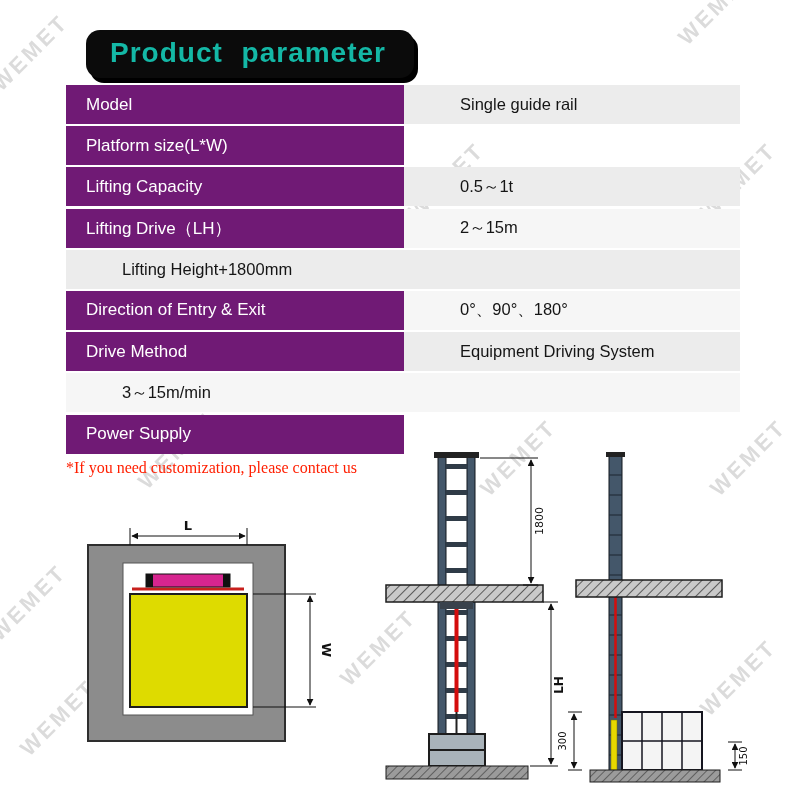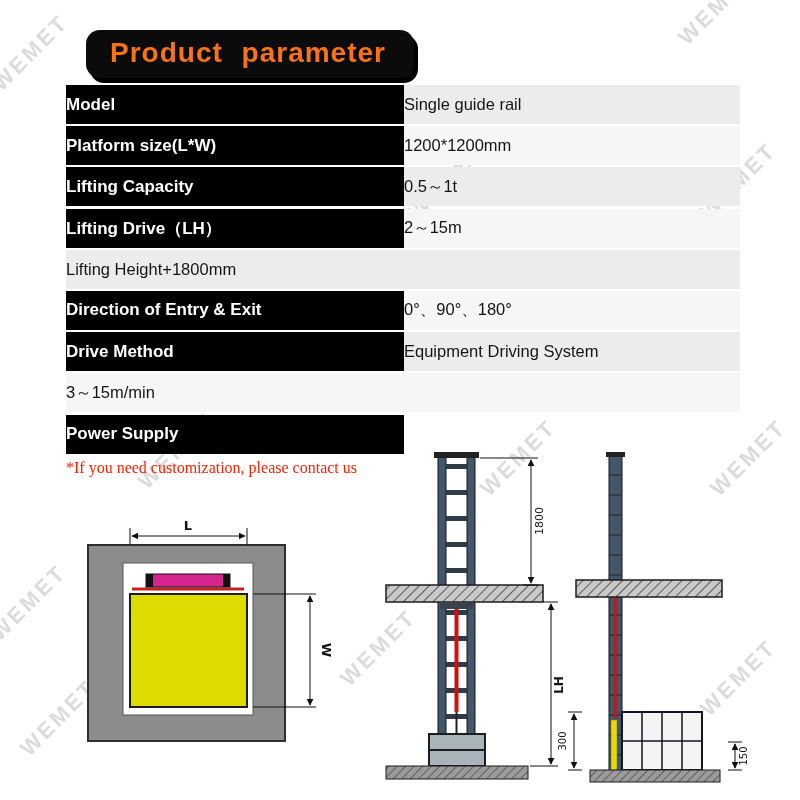--- a/index.html
+++ b/index.html
@@ -1,28 +1,28 @@
 <!DOCTYPE html>
 <html><head>
 <meta charset="utf-8">
 <style>
   html,body{margin:0;padding:0;background:#fff;}
   .page{position:relative;width:800px;height:800px;background:#ffffff;overflow:hidden;
         font-family:"Liberation Sans",sans-serif;}
   .watermark{position:absolute;color:#a8a8a8;opacity:.40;font-weight:bold;font-size:22px;
         letter-spacing:3px;transform:rotate(-45deg);white-space:nowrap;pointer-events:none;}
-  .title-badge{position:absolute;left:86px;top:30px;background:#0b0b0b;color:#f97316;
+  .title-badge{position:absolute;left:86px;top:30px;background:#0b0b0b;color:#14b8a6;
         padding:7px 28px 9px 24px;border-radius:14px;font-size:28px;font-weight:bold;
         letter-spacing:1px;word-spacing:10px;box-shadow:4px 5px 0 #000;}
   .param-table{position:absolute;left:66px;top:85px;width:674px;}
   .param-row{display:flex;height:39px;margin-bottom:2.2px;}
-  .param-label{width:338px;background:#000000;color:#ffffff;font-weight:bold;font-size:17px;
-        display:flex;align-items:center;padding-left:0;box-sizing:border-box;}
+  .param-label{width:338px;background:#701a75;color:#ffffff;font-weight:normal;font-size:17px;
+        display:flex;align-items:center;padding-left:20px;box-sizing:border-box;}
   .param-value{flex:1;font-size:16.5px;color:#151515;display:flex;align-items:center;
-        box-sizing:border-box;}
+        padding-left:56px;box-sizing:border-box;}
   .param-row:nth-child(odd) .param-value{background:#ececec;}
   .param-row:nth-child(even) .param-value{background:#f6f6f6;}
   .note{position:absolute;left:66px;top:459px;color:#ff1e00;font-size:16px;font-weight:500;font-family:Liberation Serif, serif;}
   .drawings{position:absolute;left:0;top:450px;width:800px;height:350px;}
   svg text{fill:#111;font-family:"DejaVu Sans",sans-serif;}
 </style>
 </head>
 <body>
 
 <div class="page">
@@ -41,21 +41,20 @@
 
   <div class="title-badge">Product parameter</div>
 
   <div class="param-table">
     <div class="param-row">
       <div class="param-label">Model</div>
       <div class="param-value">Single guide rail</div>
     </div>
     <div class="param-row">
       <div class="param-label">Platform size(L*W)</div>
-      <div class="param-value">1200*1200mm</div>
     </div>
     <div class="param-row">
       <div class="param-label">Lifting Capacity</div>
       <div class="param-value">0.5～1t</div>
     </div>
     <div class="param-row">
       <div class="param-label">Lifting Drive（LH）</div>
       <div class="param-value">2～15m</div>
     </div>
     <div class="param-row">

